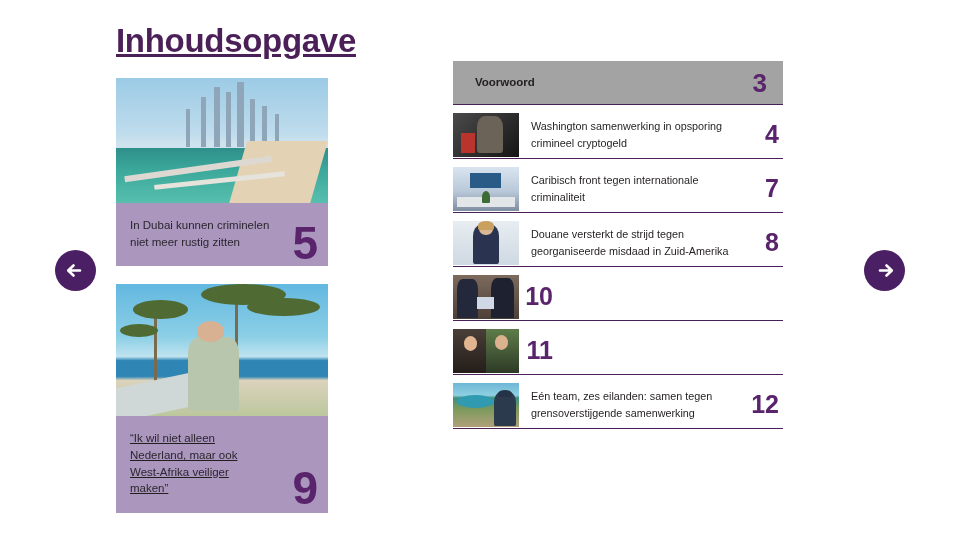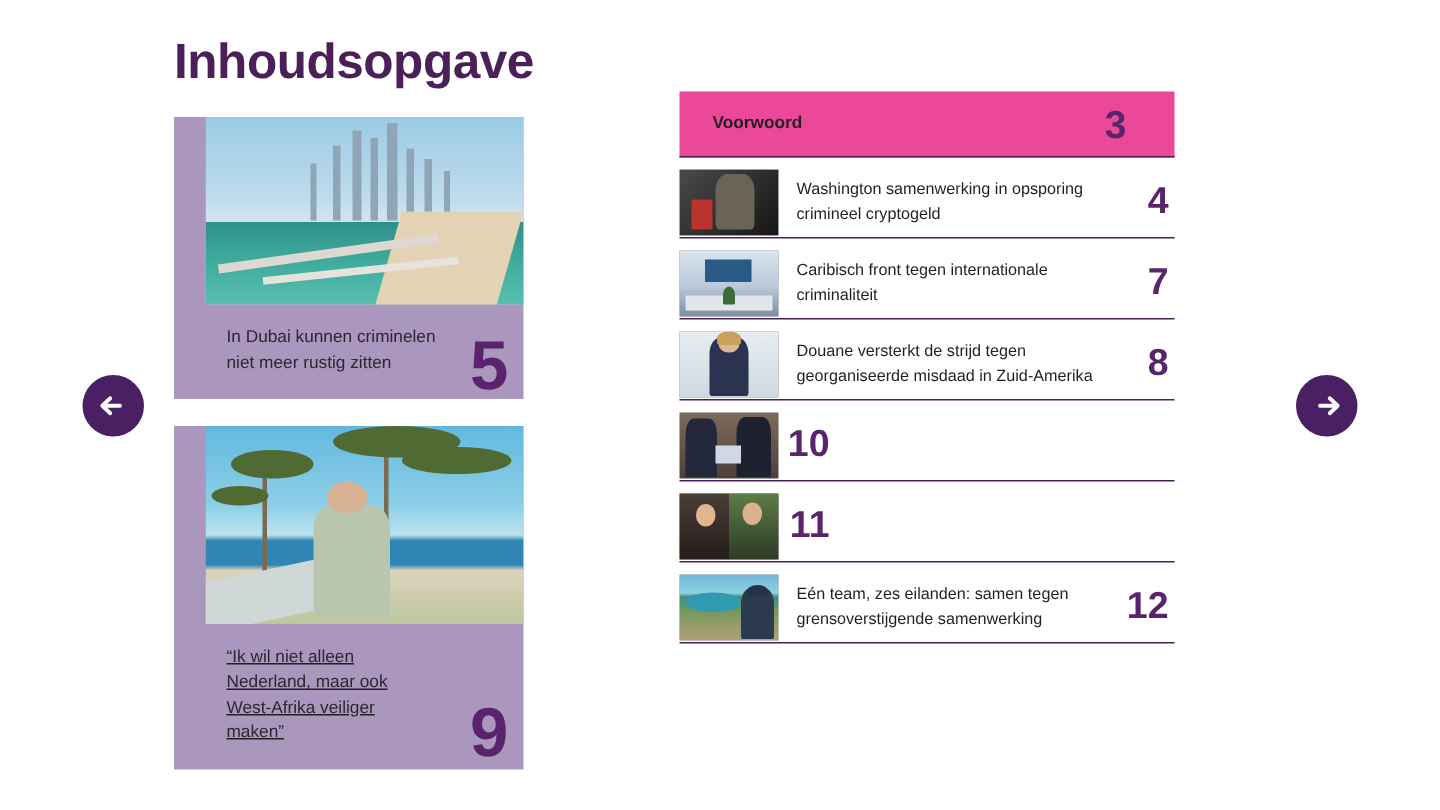--- a/index.html
+++ b/index.html
@@ -19,35 +19,35 @@
   
   #page-title {
     position: absolute;
     left: 116px;
     top: 22px;
     font-size: 33px;
     font-weight: bold;
     letter-spacing: -0.3px;
     color: #4b1f58;
     white-space: nowrap;
+    text-decoration: underline;
   }
 
   
   #feature-cards {
     position: absolute;
     left: 116px;
     top: 78px;
     width: 212px;
   }
   .feature-card {
     width: 212px;
     background: #ab96bd;
     margin-bottom: 18px;
     position: relative;
-    padding-left: 21px;
   }
   .feature-photo {
     width: 212px;
     height: 125px;
     display: block;
     overflow: hidden;
     position: relative;
   }
   .feature-card.card-2 .feature-photo { height: 132px; }
   .feature-body {
@@ -98,23 +98,23 @@
     width: 330px;
   }
   .toc-row {
     position: relative;
     display: flex;
     align-items: center;
     border-bottom: 1.6px solid #4b1f58;
     box-sizing: border-box;
   }
   .toc-row.highlight {
-    background: #ec4899;
+    background: #a3a3a3;
     height: 44px;
-    padding: 0 28px 0 22px;
+    padding: 0 12px 0 22px;
     margin-bottom: 6px;
   }
   .toc-row.entry {
     min-height: 48px;
     padding: 0 0 0 0;
     margin-bottom: 6px;
   }
   .toc-thumb {
     width: 66px;
     height: 44px;

